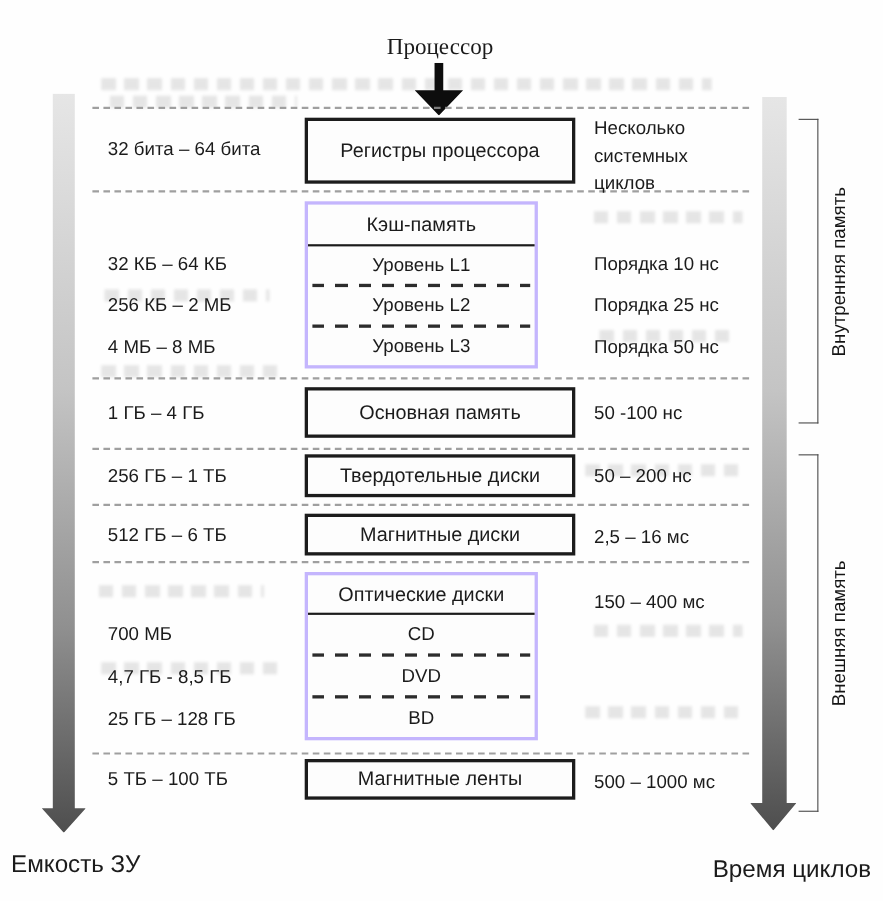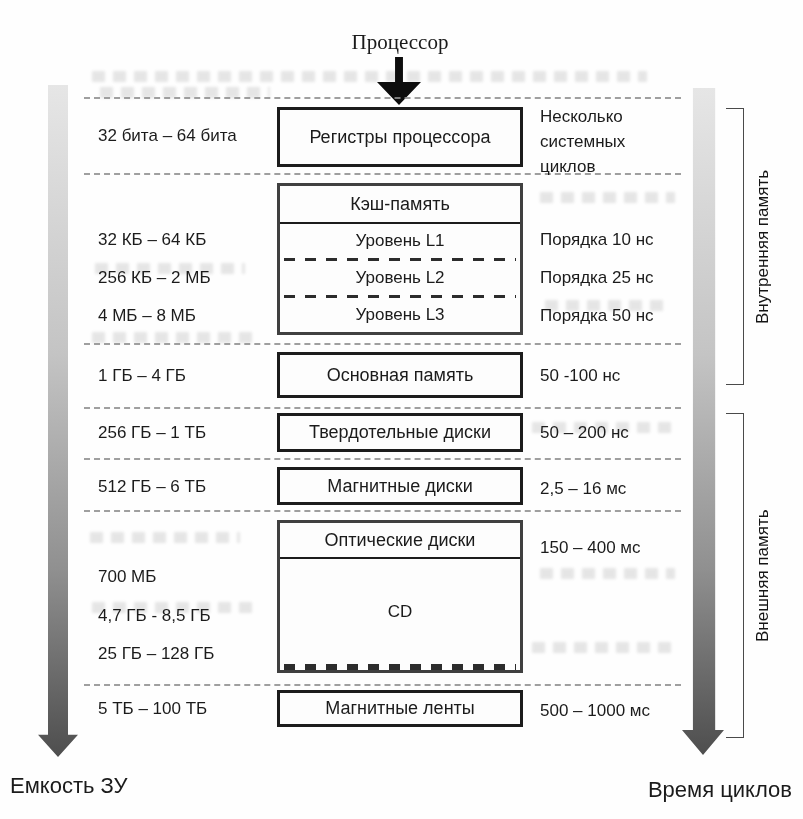--- a/index.html
+++ b/index.html
@@ -5,21 +5,21 @@
   html,body{margin:0;padding:0;background:#fff;}
   .page{position:relative;width:803px;height:819px;background:#fefefe;overflow:hidden;
         font-family:"Liberation Sans","DejaVu Sans",sans-serif;color:#1b1b1b;}
   .abs{position:absolute;}
   .title{font-family:"Liberation Serif","DejaVu Serif",serif;font-size:21px;text-align:center;}
   
   .dash{position:absolute;left:84px;width:597px;height:0;border-top:2px dashed #8f8f8f;opacity:.85;}
   
   .lvbox{position:absolute;left:277px;width:246px;border:3px solid #1c1c1c;background:#fdfdfd;
          display:flex;align-items:center;justify-content:center;font-size:18px;box-sizing:border-box;}
-  .ibox{position:absolute;left:277px;width:246px;border:3px solid #404040;background:#fdfdfd;
+  .ibox{position:absolute;left:277px;width:212px;border:3px solid #c4b5fd;background:#fdfdfd;
         display:flex;flex-direction:column;box-sizing:border-box;}
   .ibox-header{display:flex;align-items:center;justify-content:center;font-size:18px;
                border-bottom:2px solid #1c1c1c;}
   .irow{flex:1;display:flex;align-items:center;justify-content:center;font-size:17px;}
   .isep{height:3px;margin:0 4px;background:repeating-linear-gradient(90deg,#2c2c2c 0 11px,transparent 11px 21px);}
   .llabel{position:absolute;left:98px;font-size:17px;white-space:nowrap;}
   .rlabel{position:absolute;left:540px;font-size:17px;white-space:nowrap;}
   
   .garrow{position:absolute;background:linear-gradient(180deg,#e6e6e6 0%,#c4c4c4 40%,#909090 72%,#4e4e4e 100%);}
   .garrow.left{left:38px;top:85px;width:40px;height:672px;
@@ -96,21 +96,23 @@
   <div class="rlabel" style="top:423px;">50 – 200 нс</div>
 
   <div class="llabel" style="top:477px;">512 ГБ – 6 ТБ</div>
   <div class="lvbox" style="top:467px;height:38px;">Магнитные диски</div>
   <div class="rlabel" style="top:479px;">2,5 – 16 мс</div>
 
   <div class="ibox" style="top:520px;height:153px;">
     <div class="ibox-header" style="height:34px;">Оптические диски</div>
     <div class="irow">CD</div>
     <div class="isep"></div>
+    <div class="irow">DVD</div>
     <div class="isep"></div>
+    <div class="irow">BD</div>
   </div>
   <div class="llabel" style="top:567px;">700 МБ</div>
   <div class="llabel" style="top:606px;">4,7 ГБ - 8,5 ГБ</div>
   <div class="llabel" style="top:644px;">25 ГБ – 128 ГБ</div>
   <div class="rlabel" style="top:538px;">150 – 400 мс</div>
 
   <div class="llabel" style="top:699px;">5 ТБ – 100 ТБ</div>
   <div class="lvbox" style="top:690px;height:37px;">Магнитные ленты</div>
   <div class="rlabel" style="top:701px;text-align:center;">500 – 1000 мс</div>
 

